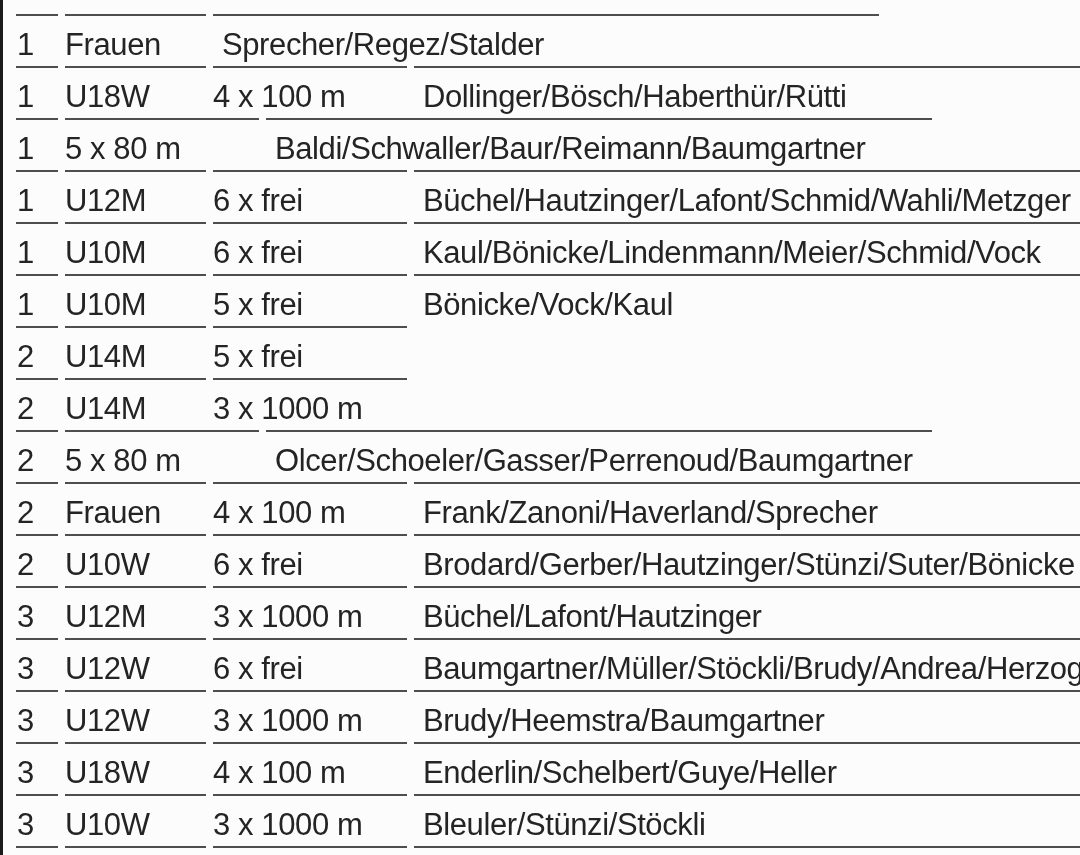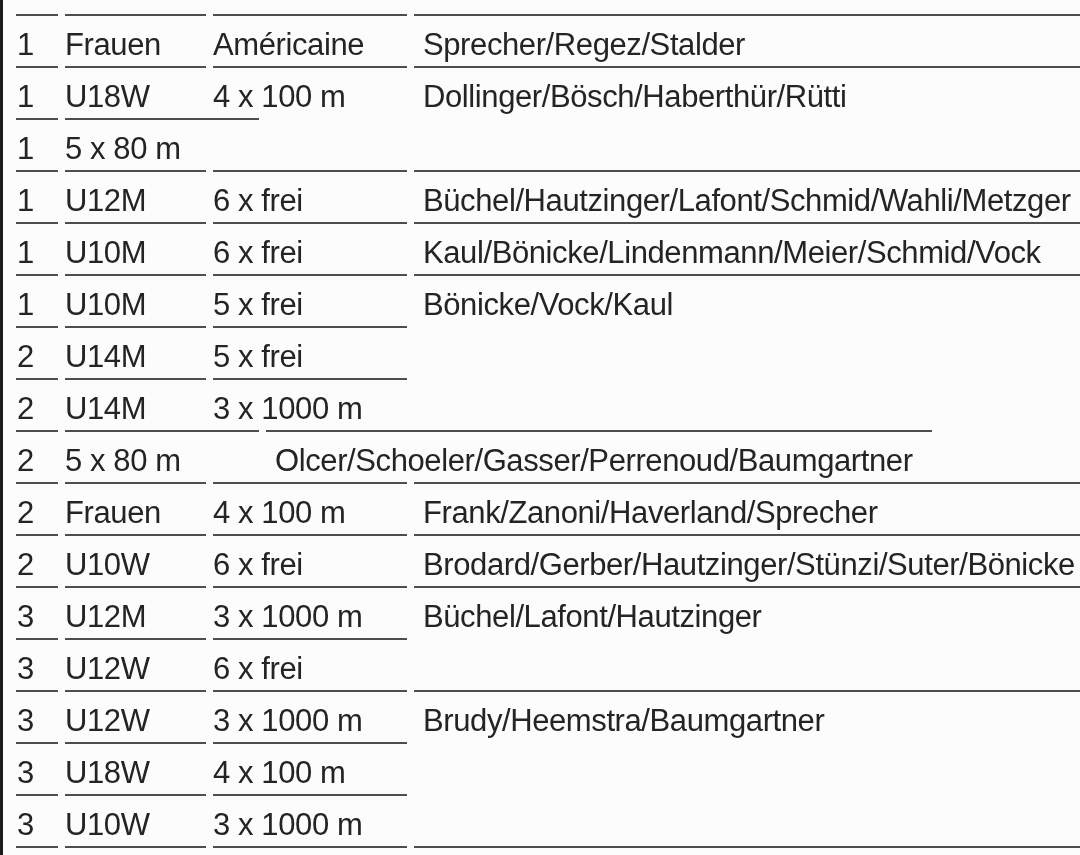--- a/index.html
+++ b/index.html
@@ -63,34 +63,34 @@
 </style>
 </head>
 <body style="--bg: #fcfcfc; --ink: #242424; --rule: #4e4e4e; --edge: #1b1b1b;">
 
 <div class="page">
   <div class="left-rule"></div>
   <div class="relay-table" id="relay-table">
   <div class="row">
     <div class="cell c1">1</div>
     <div class="cell c2">Frauen</div>
-    <div class="cell c3">Américaine</div>
     <div class="cell c4">Sprecher/Regez/Stalder</div>
   </div>
 
   <div class="row">
     <div class="cell c1">1</div>
     <div class="cell c2">U18W</div>
     <div class="cell c3">4 x 100 m</div>
     <div class="cell c4">Dollinger/Bösch/Haberthür/Rütti</div>
   </div>
 
   <div class="row">
     <div class="cell c1">1</div>
     <div class="cell c3">5 x 80 m</div>
+    <div class="cell c4">Baldi/Schwaller/Baur/Reimann/Baumgartner</div>
   </div>
 
   <div class="row">
     <div class="cell c1">1</div>
     <div class="cell c2">U12M</div>
     <div class="cell c3">6 x frei</div>
     <div class="cell c4">Büchel/Hautzinger/Lafont/Schmid/Wahli/Metzger</div>
   </div>
 
   <div class="row">
@@ -143,39 +143,42 @@
     <div class="cell c1">3</div>
     <div class="cell c2">U12M</div>
     <div class="cell c3">3 x 1000 m</div>
     <div class="cell c4">Büchel/Lafont/Hautzinger</div>
   </div>
 
   <div class="row">
     <div class="cell c1">3</div>
     <div class="cell c2">U12W</div>
     <div class="cell c3">6 x frei</div>
+    <div class="cell c4">Baumgartner/Müller/Stöckli/Brudy/Andrea/Herzog</div>
   </div>
 
   <div class="row">
     <div class="cell c1">3</div>
     <div class="cell c2">U12W</div>
     <div class="cell c3">3 x 1000 m</div>
     <div class="cell c4">Brudy/Heemstra/Baumgartner</div>
   </div>
 
   <div class="row">
     <div class="cell c1">3</div>
     <div class="cell c2">U18W</div>
     <div class="cell c3">4 x 100 m</div>
+    <div class="cell c4">Enderlin/Schelbert/Guye/Heller</div>
   </div>
 
   <div class="row">
     <div class="cell c1">3</div>
     <div class="cell c2">U10W</div>
     <div class="cell c3">3 x 1000 m</div>
+    <div class="cell c4">Bleuler/Stünzi/Stöckli</div>
   </div>
 
   <div class="row closing">
     <div class="cell c1"></div>
     <div class="cell c2"></div>
     <div class="cell c3"></div>
     <div class="cell c4"></div>
   </div>
 </div>
 </div>

